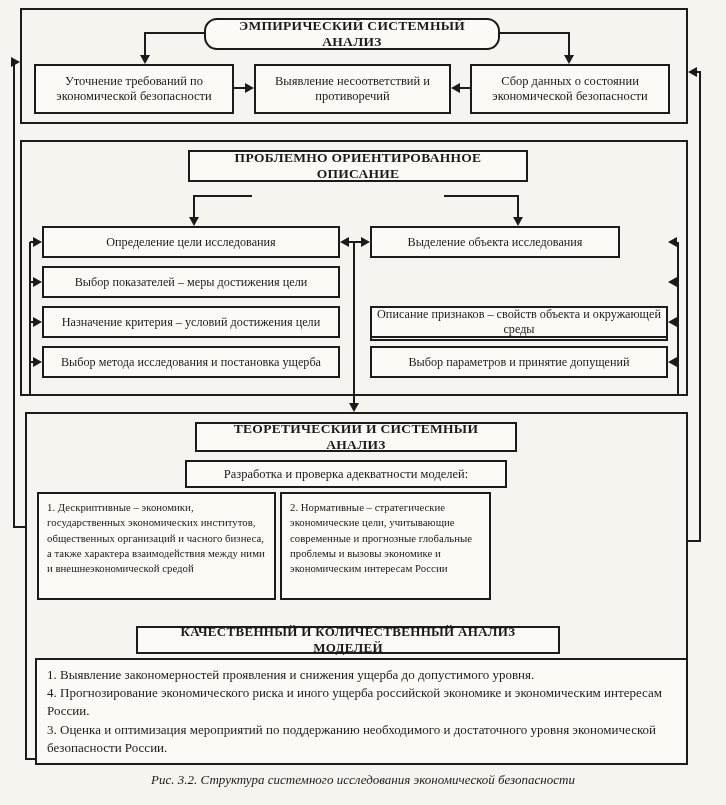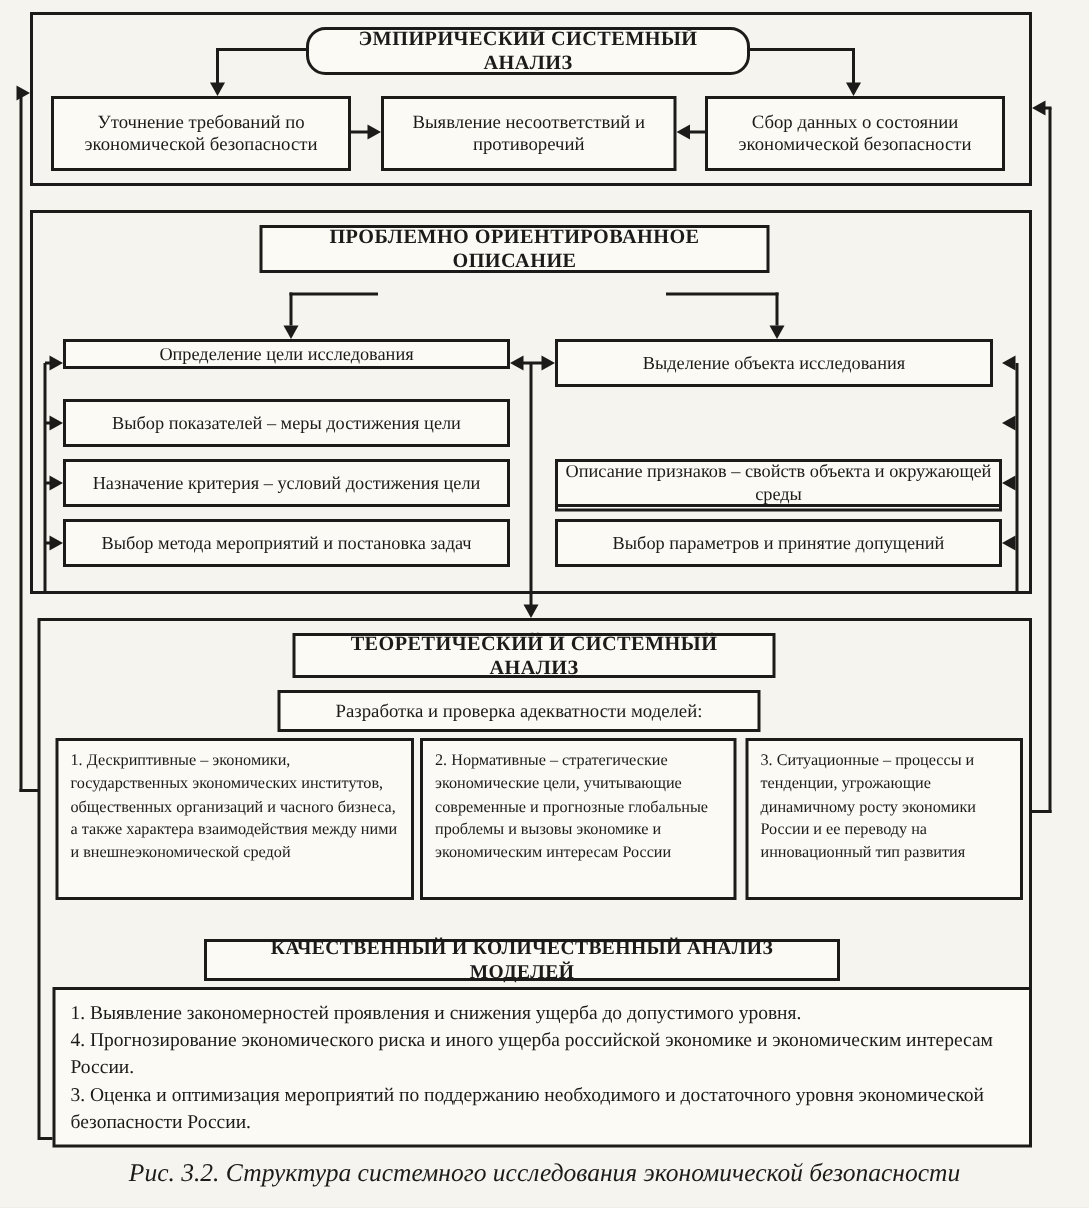--- a/index.html
+++ b/index.html
@@ -47,21 +47,21 @@
     padding:6px 10px;
   }
   .bx-list .li{margin:0;}
   .ln{position:absolute;background:var(--ink);}
   .arr{position:absolute;width:0;height:0;}
   .arr-d{border-left:5px solid transparent;border-right:5px solid transparent;border-top:9px solid var(--ink);}
   .arr-r{border-top:5px solid transparent;border-bottom:5px solid transparent;border-left:9px solid var(--ink);}
   .arr-l{border-top:5px solid transparent;border-bottom:5px solid transparent;border-right:9px solid var(--ink);}
   #caption{
     position:absolute;left:0;top:772px;width:726px;
-    text-align:center;font-style:italic;font-size:17px;
+    text-align:center;font-style:italic;font-size:13px;
   }
 </style>
 </head>
 <body>
 
 <div id="canvas">
 
   <div class="frame" style="left:20px;top:8px;width:668px;height:116px;"></div>
   <div class="bx bx-title" style="left:204px;top:18px;width:296px;height:32px;border-radius:13px;">ЭМПИРИЧЕСКИЙ СИСТЕМНЫЙ АНАЛИЗ</div>
 
@@ -75,35 +75,35 @@
   <div class="bx" style="left:34px;top:64px;width:200px;height:50px;">Уточнение требований по экономической безопасности</div>
   <div class="bx" style="left:254px;top:64px;width:197px;height:50px;">Выявление несоответствий и противоречий</div>
   <div class="bx" style="left:470px;top:64px;width:200px;height:50px;">Сбор данных о состоянии экономической безопасности</div>
 
   <div class="ln" style="left:234px;top:87px;width:12px;height:2px;"></div>
   <div class="arr arr-r" style="left:245px;top:83px;"></div>
   <div class="ln" style="left:460px;top:87px;width:10px;height:2px;"></div>
   <div class="arr arr-l" style="left:451px;top:83px;"></div>
 
   <div class="frame" style="left:20px;top:140px;width:668px;height:256px;"></div>
-  <div class="bx bx-title" style="left:173px;top:150px;width:340px;height:32px;">ПРОБЛЕМНО ОРИЕНТИРОВАННОЕ ОПИСАНИЕ</div>
+  <div class="bx bx-title" style="left:188px;top:150px;width:340px;height:32px;">ПРОБЛЕМНО ОРИЕНТИРОВАННОЕ ОПИСАНИЕ</div>
 
   <div class="ln" style="left:193px;top:195px;width:59px;height:2px;"></div>
   <div class="ln" style="left:193px;top:195px;width:2px;height:22px;"></div>
   <div class="arr arr-d" style="left:189px;top:217px;"></div>
   <div class="ln" style="left:444px;top:195px;width:75px;height:2px;"></div>
   <div class="ln" style="left:517px;top:195px;width:2px;height:22px;"></div>
   <div class="arr arr-d" style="left:513px;top:217px;"></div>
 
-  <div class="bx bx-row" style="left:42px;top:226px;width:298px;height:20px;">Определение цели исследования</div>
+  <div class="bx bx-row" style="left:42px;top:226px;width:298px;height:32px;">Определение цели исследования</div>
   <div class="bx bx-row" style="left:42px;top:266px;width:298px;height:32px;">Выбор показателей – меры достижения цели</div>
   <div class="bx bx-row" style="left:42px;top:306px;width:298px;height:32px;">Назначение критерия – условий достижения цели</div>
-  <div class="bx bx-row" style="left:42px;top:346px;width:298px;height:32px;">Выбор метода мероприятий и постановка задач</div>
+  <div class="bx bx-row" style="left:42px;top:346px;width:298px;height:32px;">Выбор метода исследования и постановка ущерба</div>
 
-  <div class="bx bx-row" style="left:370px;top:226px;width:292px;height:32px;">Выделение объекта исследования</div>
+  <div class="bx bx-row" style="left:370px;top:226px;width:250px;height:32px;">Выделение объекта исследования</div>
   <div class="bx bx-row" style="left:370px;top:266px;width:298px;height:32px;margin-top:43px;">Уточнение структуры – элементов и связей</div>
   <div class="bx bx-row bx-small" style="left:370px;top:306px;width:298px;height:32px;">Описание признаков – свойств объекта и окружающей среды</div>
   <div class="bx bx-row" style="left:370px;top:346px;width:298px;height:32px;">Выбор параметров и принятие допущений</div>
 
   <div class="arr arr-l" style="left:340px;top:237px;"></div>
   <div class="ln" style="left:348px;top:241px;width:14px;height:2px;"></div>
   <div class="arr arr-r" style="left:361px;top:237px;"></div>
   <div class="ln" style="left:353px;top:242px;width:2px;height:162px;"></div>
   <div class="arr arr-d" style="left:349px;top:403px;"></div>
 
@@ -123,21 +123,20 @@
   <div class="arr arr-l" style="left:668px;top:317px;"></div>
   <div class="arr arr-l" style="left:668px;top:357px;"></div>
 
   <div class="frame" style="left:25px;top:412px;width:663px;height:348px;"></div>
 
   <div class="bx bx-title" style="left:195px;top:422px;width:322px;height:30px;">ТЕОРЕТИЧЕСКИЙ И СИСТЕМНЫЙ АНАЛИЗ</div>
   <div class="bx" style="left:185px;top:460px;width:322px;height:28px;">Разработка и проверка адекватности моделей:</div>
 
   <div class="bx bx-model" style="left:37px;top:492px;width:239px;height:108px;">1. Дескриптивные – экономики, государственных экономических институтов, общественных организаций и часного бизнеса, а также характера взаимодействия между ними и внешнеэкономической средой</div>
   <div class="bx bx-model" style="left:280px;top:492px;width:211px;height:108px;">2. Нормативные – стратегические экономические цели, учитывающие современные и прогнозные глобальные проблемы и вызовы экономике и экономическим интересам России</div>
-  <div class="bx bx-model" style="left:497px;top:492px;width:185px;height:108px;">3. Ситуационные – процессы и тенденции, угрожающие динамичному росту экономики России и ее переводу на инновационный тип развития</div>
 
   <div class="bx bx-title" style="left:136px;top:626px;width:424px;height:28px;font-size:13px;">КАЧЕСТВЕННЫЙ И КОЛИЧЕСТВЕННЫЙ АНАЛИЗ МОДЕЛЕЙ</div>
   <div class="bx bx-list" style="left:35px;top:658px;width:653px;height:107px;">
     <div class="li">1. Выявление закономерностей проявления и снижения ущерба до допустимого уровня.</div>
     <div class="li">4. Прогнозирование экономического риска и иного ущерба российской экономике и экономическим интересам России.</div>
     <div class="li">3. Оценка и оптимизация мероприятий по поддержанию необходимого и достаточного уровня экономической безопасности России.</div>
   </div>
 
   <div class="ln" style="left:13px;top:62px;width:2px;height:466px;"></div>
   <div class="arr arr-r" style="left:11px;top:57px;"></div>

